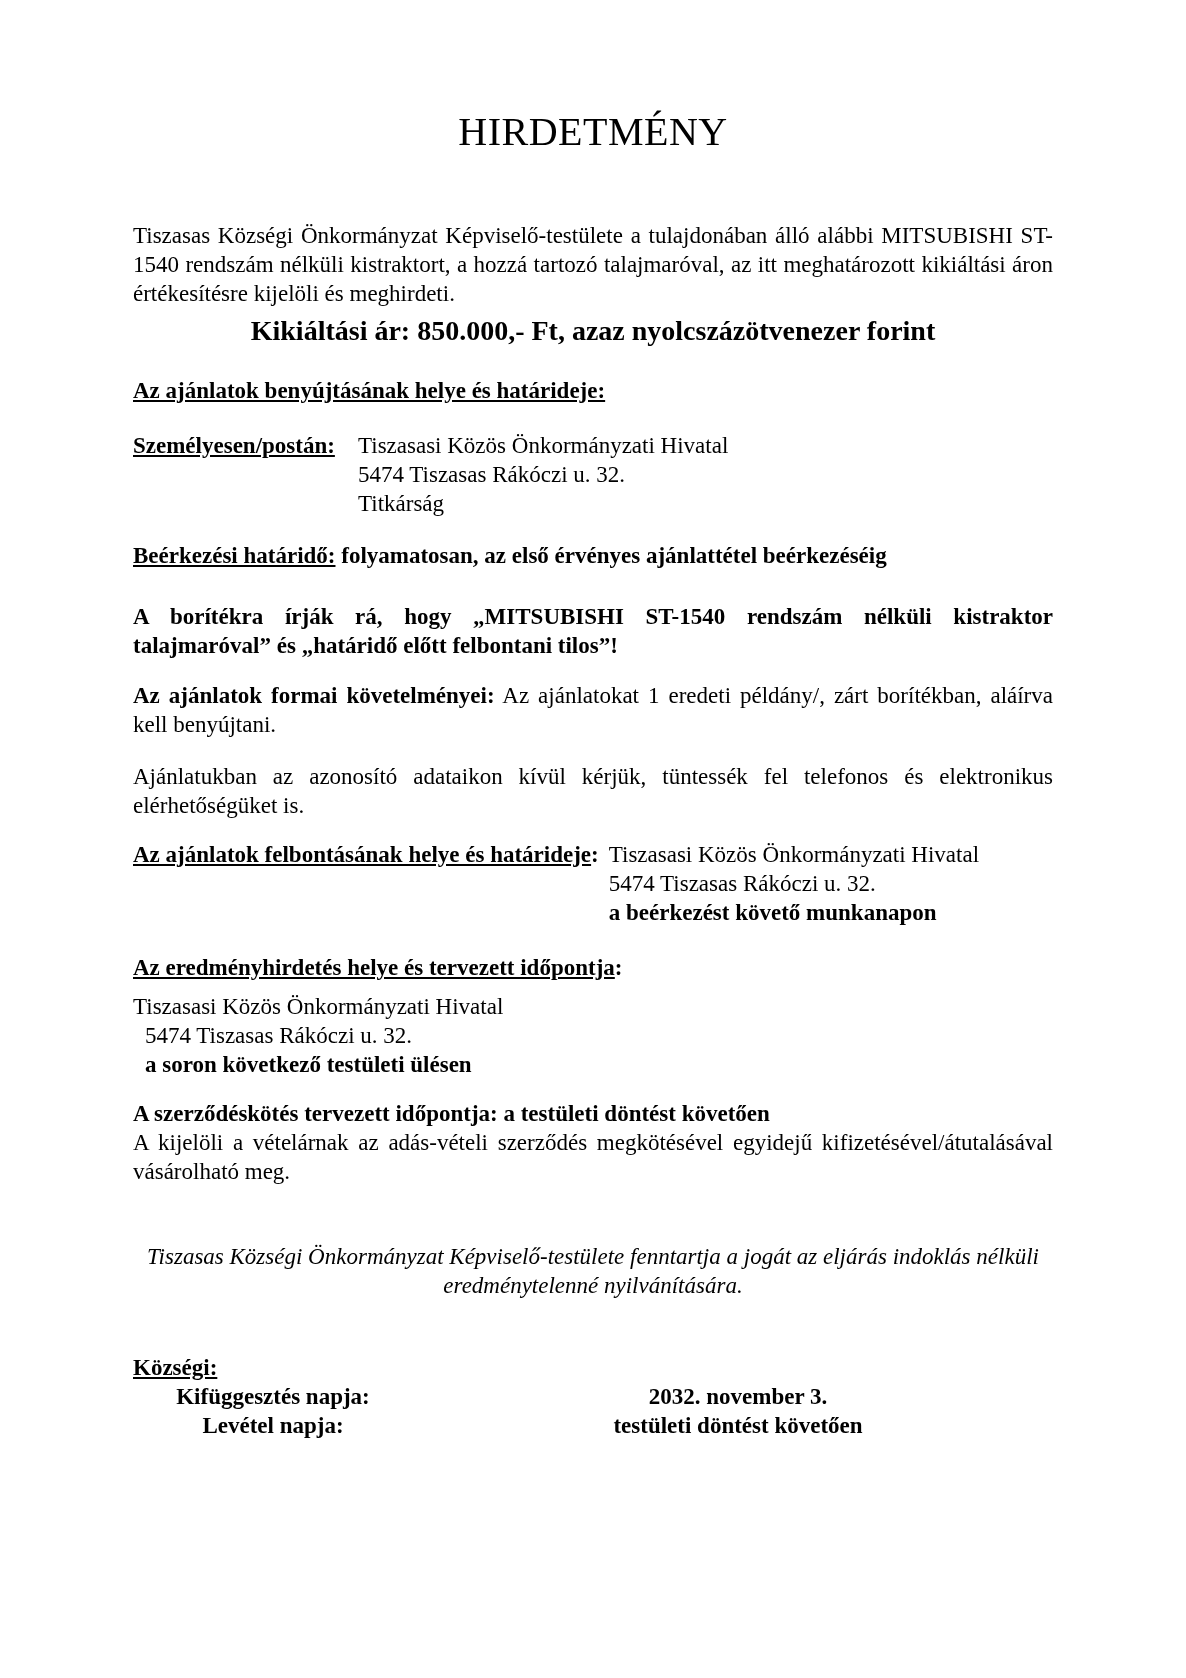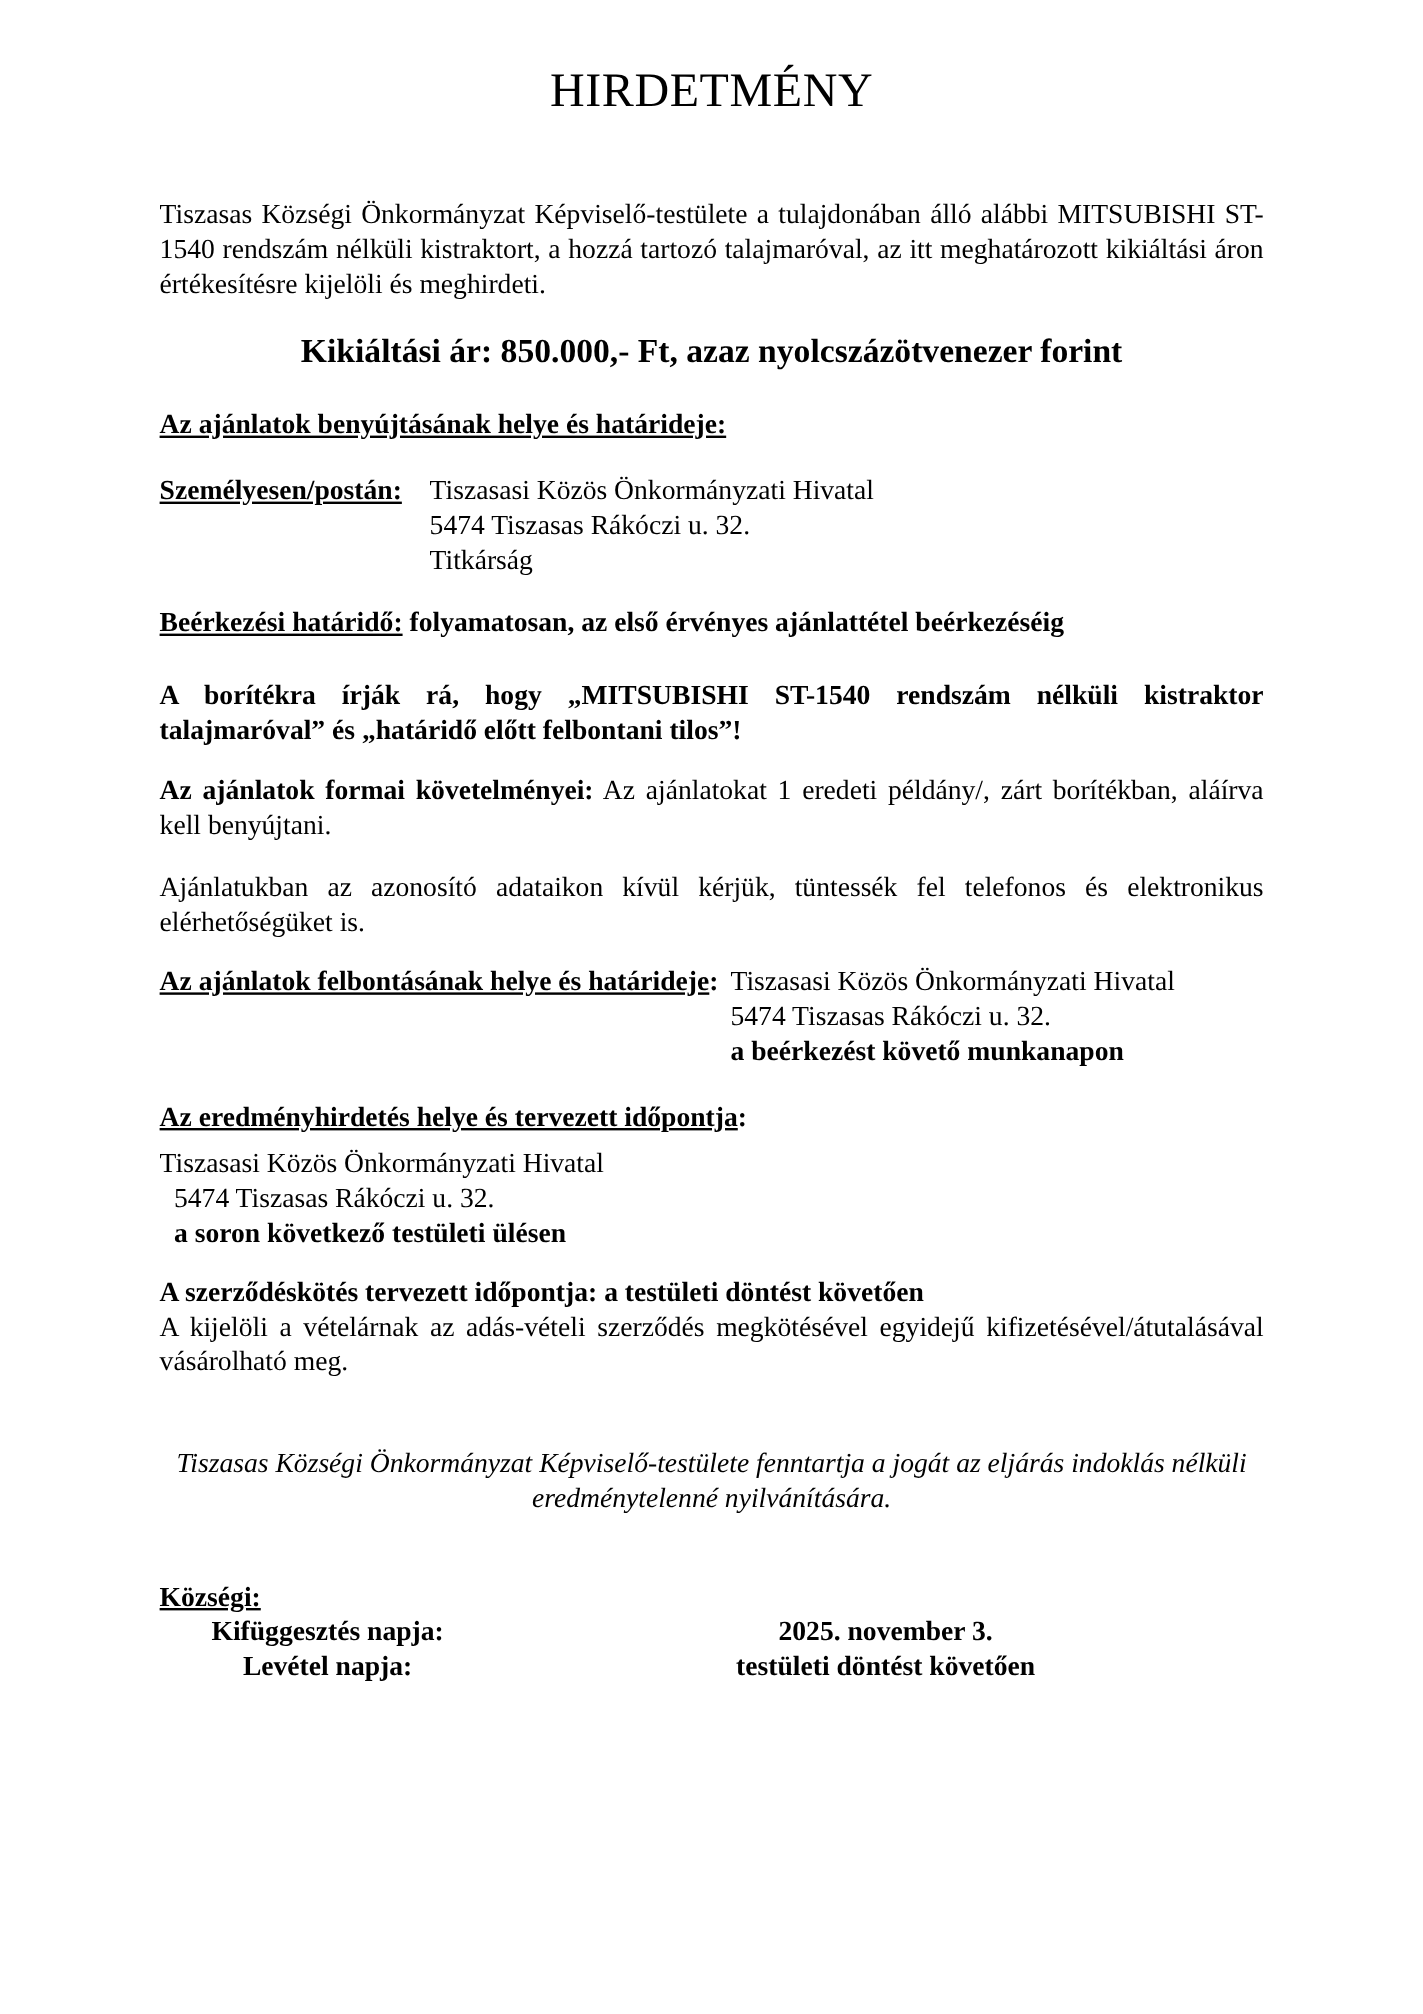--- a/index.html
+++ b/index.html
@@ -8,37 +8,37 @@
     height: 1678px;
     background: #ffffff;
     color: #000000;
     font-family: "Liberation Serif", serif;
     overflow: hidden;
   }
   .page {
     box-sizing: border-box;
     width: 1186px;
     height: 1678px;
-    padding: 52px 133px 0 133px;
+    padding: 109px 133px 0 133px;
     background: #ffffff;
   }
   .title {
     font-size: 40px;
     line-height: 46px;
     font-weight: 400;
     text-align: center;
     margin: 0 0 66px 0;
     letter-spacing: 0.5px;
   }
   .para { margin: 0; font-size: 23px; line-height: 29px; }
   .justify { text-align: justify; }
   .b { font-weight: 700; }
   .u { text-decoration: underline; }
   .price {
-    margin-top: 26px;
+    margin-top: 6px;
     font-size: 28px;
     line-height: 34px;
     font-weight: 700;
     text-align: center;
   }
   .heading { margin-top: 28px; }
   .hang { display: flex; align-items: flex-start; gap: 10px; font-size: 23px; line-height: 29px; }
   .hang-label { flex: 0 0 auto; white-space: nowrap; }
   .hang-value { flex: 1 1 auto; min-width: 0; }
   .vline { white-space: nowrap; }
@@ -115,21 +115,21 @@
     <p class="para b">A szerződéskötés tervezett időpontja: a testületi döntést követően</p>
     <p class="para justify">A kijelöli a vételárnak az adás-vételi szerződés megkötésével egyidejű kifizetésével/átutalásával vásárolható meg.</p>
   </div>
 
   <p class="para italic-note">Tiszasas Községi Önkormányzat Képviselő-testülete fenntartja a jogát az eljárás indoklás nélküli eredménytelenné nyilvánítására.</p>
 
   <div class="closing">
     <p class="para"><span class="b u">Községi:</span></p>
     <div class="crow">
       <div class="clabel b">Kifüggesztés napja:</div>
-      <div class="cvalue b">2025. november 3.</div>
+      <div class="cvalue b">2032. november 3.</div>
     </div>
     <div class="crow">
       <div class="clabel b">Levétel napja:</div>
       <div class="cvalue b">testületi döntést követően</div>
     </div>
   </div>
 
 </div>
 
 </body></html>

